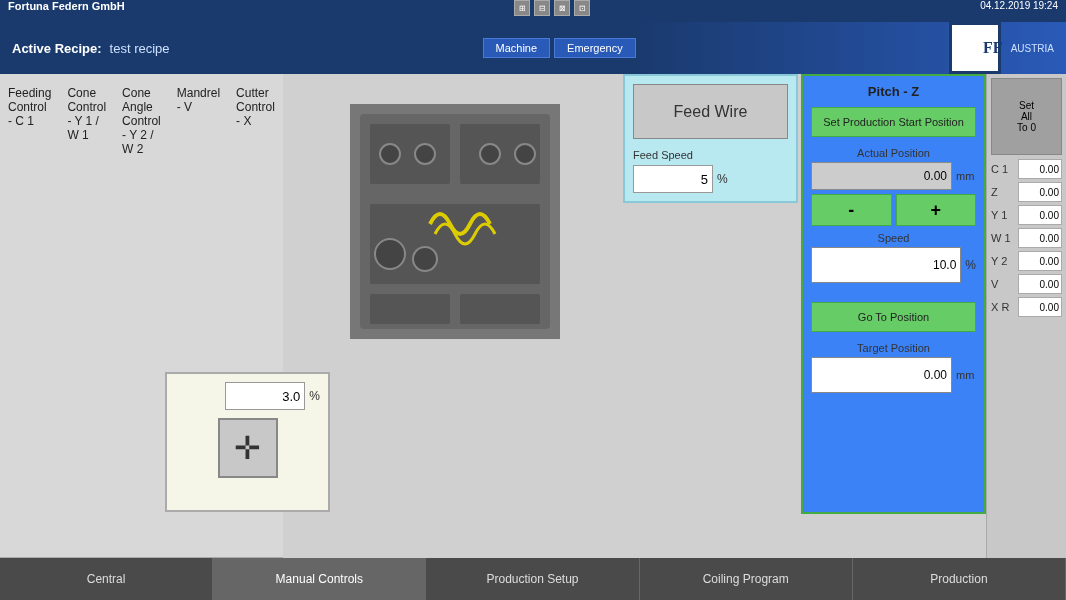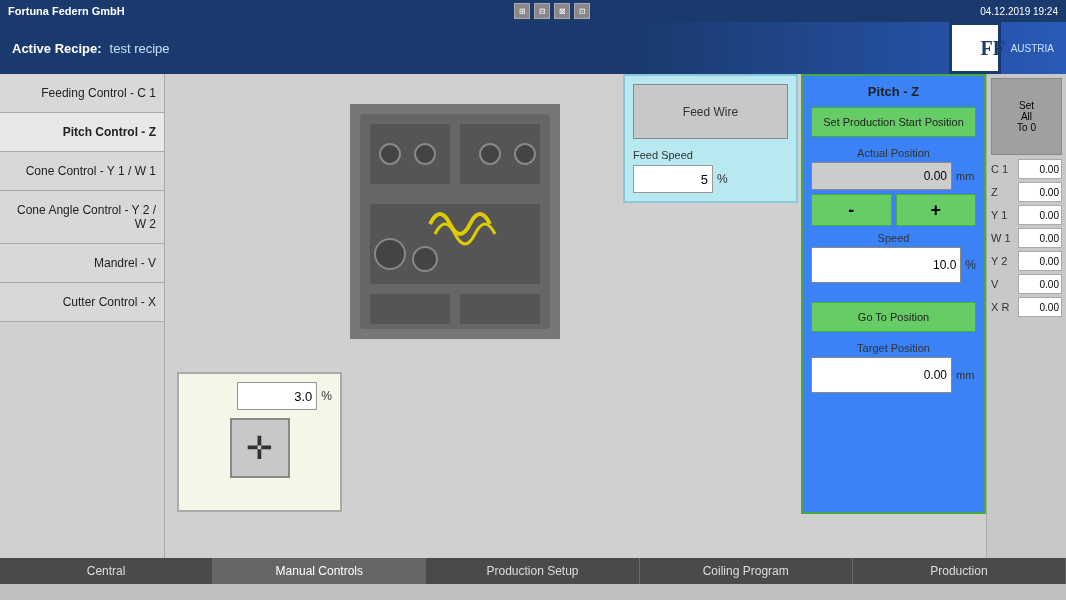--- a/index.html
+++ b/index.html
@@ -10,21 +10,21 @@
       font-family: Arial, sans-serif;
       font-size: 12px;
       background: #c0c0c0;
     }
 
     
     #titlebar {
       height: 22px;
       background: #1a3a6e;
       display: flex;
-      align-items: center;
+      align-items: flex-start;
       padding: 0 8px;
       justify-content: space-between;
     }
     #titlebar .title-text {
       color: white;
       font-size: 11px;
       font-weight: bold;
     }
     #titlebar .title-icons {
       display: flex;
@@ -71,21 +71,21 @@
       gap: 10px;
     }
     .ff-logo {
       width: 52px;
       height: 52px;
       background: white;
       border: 3px solid #1a3a6e;
       display: flex;
       align-items: center;
       justify-content: center;
-      font-size: 20px;
+      font-size: 16px;
       font-weight: bold;
       color: #1a3a6e;
       font-family: serif;
       padding-left: 36px;
     }
     .fortuna-text {
       color: white;
       font-size: 18px;
       font-weight: bold;
       letter-spacing: 1px;
@@ -114,22 +114,21 @@
       height: calc(600px - 22px - 52px - 42px);
       background: #d0d0d0;
     }
 
     
     #sidebar {
       width: 165px;
       background: #d0d0d0;
       border-right: 1px solid #aaa;
       display: flex;
-      flex-direction: column;
-      text-align: right;
+      flex-direction: row;
     }
     .sidebar-item {
       padding: 12px 8px;
       border-bottom: 1px solid #aaa;
       background: #d8d8d8;
       cursor: pointer;
       font-size: 12px;
       color: #222;
     }
     .sidebar-item.active {
@@ -219,21 +218,21 @@
     .feed-wire-btn {
       width: 100%;
       height: 55px;
       background: #c8c8c8;
       border: 1px solid #888;
       margin-bottom: 10px;
       display: flex;
       align-items: center;
       justify-content: center;
       cursor: pointer;
-      font-size: 12px;
+      font-size: 16px;
       color: #333;
     }
     .feed-speed-label {
       font-size: 11px;
       color: #333;
       margin-bottom: 4px;
     }
     .feed-speed-input-row {
       display: flex;
       align-items: center;
@@ -376,21 +375,21 @@
       text-align: right;
       padding-right: 2px;
       font-size: 10px;
       display: flex;
       align-items: center;
       justify-content: flex-end;
     }
 
     
     #navbar {
-      height: 26px;
+      height: 42px;
       background: #4a4a4a;
       display: flex;
       align-items: stretch;
     }
     .nav-tab {
       flex: 1;
       display: flex;
       align-items: center;
       justify-content: center;
       color: #ddd;
@@ -415,36 +414,37 @@
     <div class="title-icon">⊡</div>
   </div>
   <span class="datetime">04.12.2019 19:24</span>
 </div>
 
 <div id="logobar">
   <div class="active-recipe">
     <span>Active Recipe:</span>
     <span class="recipe-name">test recipe</span>
   </div>
+  <div class="nav-buttons">
+    <button class="nav-btn">Machine</button>
+    <button class="nav-btn">Emergency</button>
+  </div>
   <div class="logo-area">
     <div class="ff-logo">FF</div>
     <div>
       <div class="austria-text">AUSTRIA</div>
     </div>
   </div>
 </div>
 
 <div id="main">
 
   <div id="sidebar">
     <div class="sidebar-item">
       <span>Feeding Control - C 1</span>
-    </div>
-    <div class="sidebar-item active">
-      <span>Pitch Control - Z</span>
     </div>
     <div class="sidebar-item">
       <span>Cone Control - Y 1 / W 1</span>
     </div>
     <div class="sidebar-item">
       <span>Cone Angle Control - Y 2 / W 2</span>
     </div>
     <div class="sidebar-item">
       <span>Mandrel - V</span>
     </div>
@@ -471,21 +471,21 @@
 
         <circle cx="40" cy="150" r="15" fill="#444" stroke="#888" stroke-width="2"></circle>
         <circle cx="75" cy="155" r="12" fill="#444" stroke="#888" stroke-width="2"></circle>
         <circle cx="40" cy="50" r="10" fill="#444" stroke="#888" stroke-width="2"></circle>
         <circle cx="75" cy="50" r="10" fill="#444" stroke="#888" stroke-width="2"></circle>
         <circle cx="140" cy="50" r="10" fill="#444" stroke="#888" stroke-width="2"></circle>
         <circle cx="175" cy="50" r="10" fill="#444" stroke="#888" stroke-width="2"></circle>
       </svg>
     </div>
 
-    <div class="cutter-panel" style="position:absolute; left:12px; top:298px;">
+    <div class="cutter-panel" style="position:absolute; left:0px; top:298px;">
       <div class="cutter-input-row">
         <input class="cutter-input" type="text" value="3.0" style="">
         <span class="unit-label">%</span>
       </div>
       <div class="move-btn">
         <span style="font-size:32px;">✛</span>
       </div>
     </div>
 
     <div class="feed-panel" style="position:absolute; right:188px; top:0px; width:175px;">

